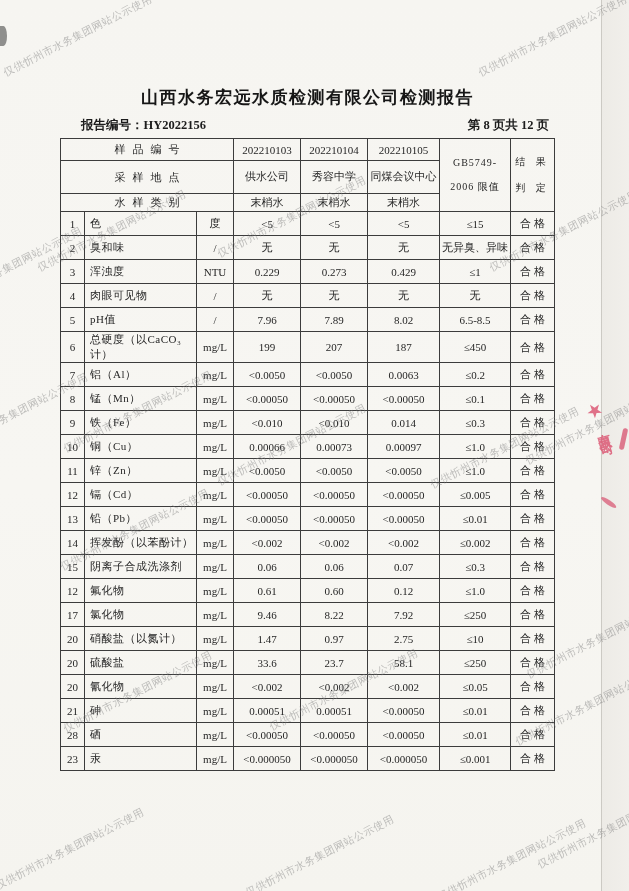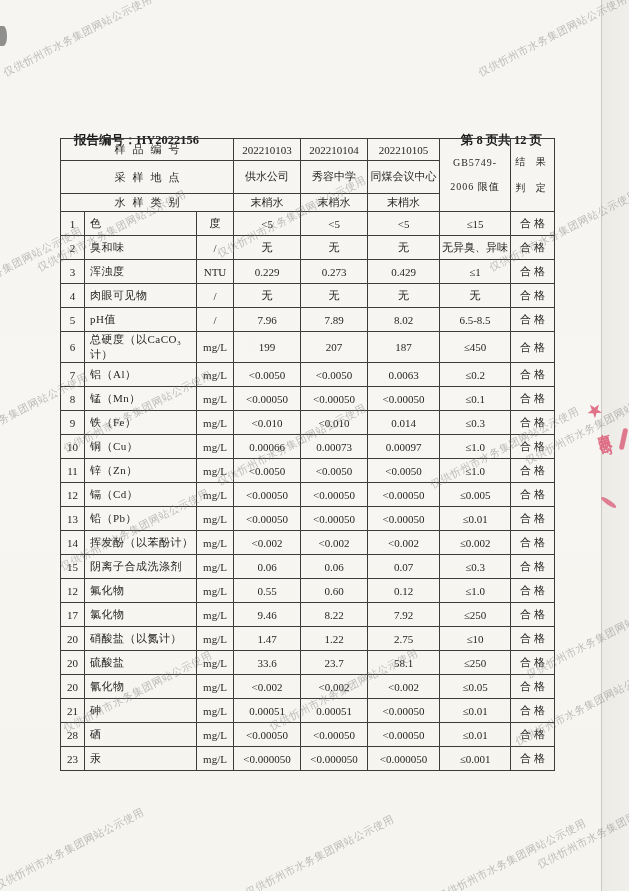--- a/index.html
+++ b/index.html
@@ -21,23 +21,23 @@
     position:absolute; left:0; top:26px; width:7px; height:20px;
     background:#3a3a3a; opacity:.55; border-radius:0 60% 60% 0;
   }
 
   .title {
     position:absolute; top:86px; left:0; width:615px; text-align:center;
     font-family:"Liberation Sans","DejaVu Sans",sans-serif;
     font-size:17px; font-weight:bold; letter-spacing:1.5px; color:#161616;
   }
   .meta-row {
-    position:absolute; top:117px; left:74px; width:468px;
+    position:absolute; top:117px; left:81px; width:468px;
     display:flex; justify-content:space-between;
-    font-size:12.5px; font-weight:bold; color:#1c1c1c;margin-top:15px;
+    font-size:12.5px; font-weight:bold; color:#1c1c1c;
   }
 
   table.results-table {
     position:absolute; left:60px; top:138px; width:494px;
     border-collapse:collapse; table-layout:fixed;
   }
   .results-table td {
     border:1px solid #3c3c3c; text-align:center; vertical-align:middle;
     font-size:11px; color:#262626; padding:0; overflow:hidden;
   }
@@ -92,20 +92,21 @@
   }
 </style>
 </head>
 <body>
 
 <div class="page">
 
   <div class="paper-edge"></div>
   <div class="edge-mark"></div>
 
+  <h1 class="title">山西水务宏远水质检测有限公司检测报告</h1>
 
   <div class="meta-row">
     <span>报告编号：HY2022156</span>
     <span>第 8 页共 12 页</span>
   </div>
 
   <table class="results-table">
     <colgroup>
       <col style="width:24px">
         <col style="width:112px">
@@ -292,42 +293,42 @@
       <td class="c-val">0.06</td>
       <td class="c-val">0.06</td>
       <td class="c-val">0.07</td>
       <td class="c-limit">≤0.3</td>
       <td class="c-result">合格</td>
     </tr>
         <tr>
       <td class="c-no">12</td>
       <td class="c-param">氟化物</td>
       <td class="c-unit">mg/L</td>
-      <td class="c-val">0.55</td>
+      <td class="c-val">0.61</td>
       <td class="c-val">0.60</td>
       <td class="c-val">0.12</td>
       <td class="c-limit">≤1.0</td>
       <td class="c-result">合格</td>
     </tr>
         <tr>
       <td class="c-no">17</td>
       <td class="c-param">氯化物</td>
       <td class="c-unit">mg/L</td>
       <td class="c-val">9.46</td>
       <td class="c-val">8.22</td>
       <td class="c-val">7.92</td>
       <td class="c-limit">≤250</td>
       <td class="c-result">合格</td>
     </tr>
         <tr>
       <td class="c-no">20</td>
       <td class="c-param">硝酸盐（以氮计）</td>
       <td class="c-unit">mg/L</td>
       <td class="c-val">1.47</td>
-      <td class="c-val">1.22</td>
+      <td class="c-val">0.97</td>
       <td class="c-val">2.75</td>
       <td class="c-limit">≤10</td>
       <td class="c-result">合格</td>
     </tr>
         <tr>
       <td class="c-no">20</td>
       <td class="c-param">硫酸盐</td>
       <td class="c-unit">mg/L</td>
       <td class="c-val">33.6</td>
       <td class="c-val">23.7</td>

